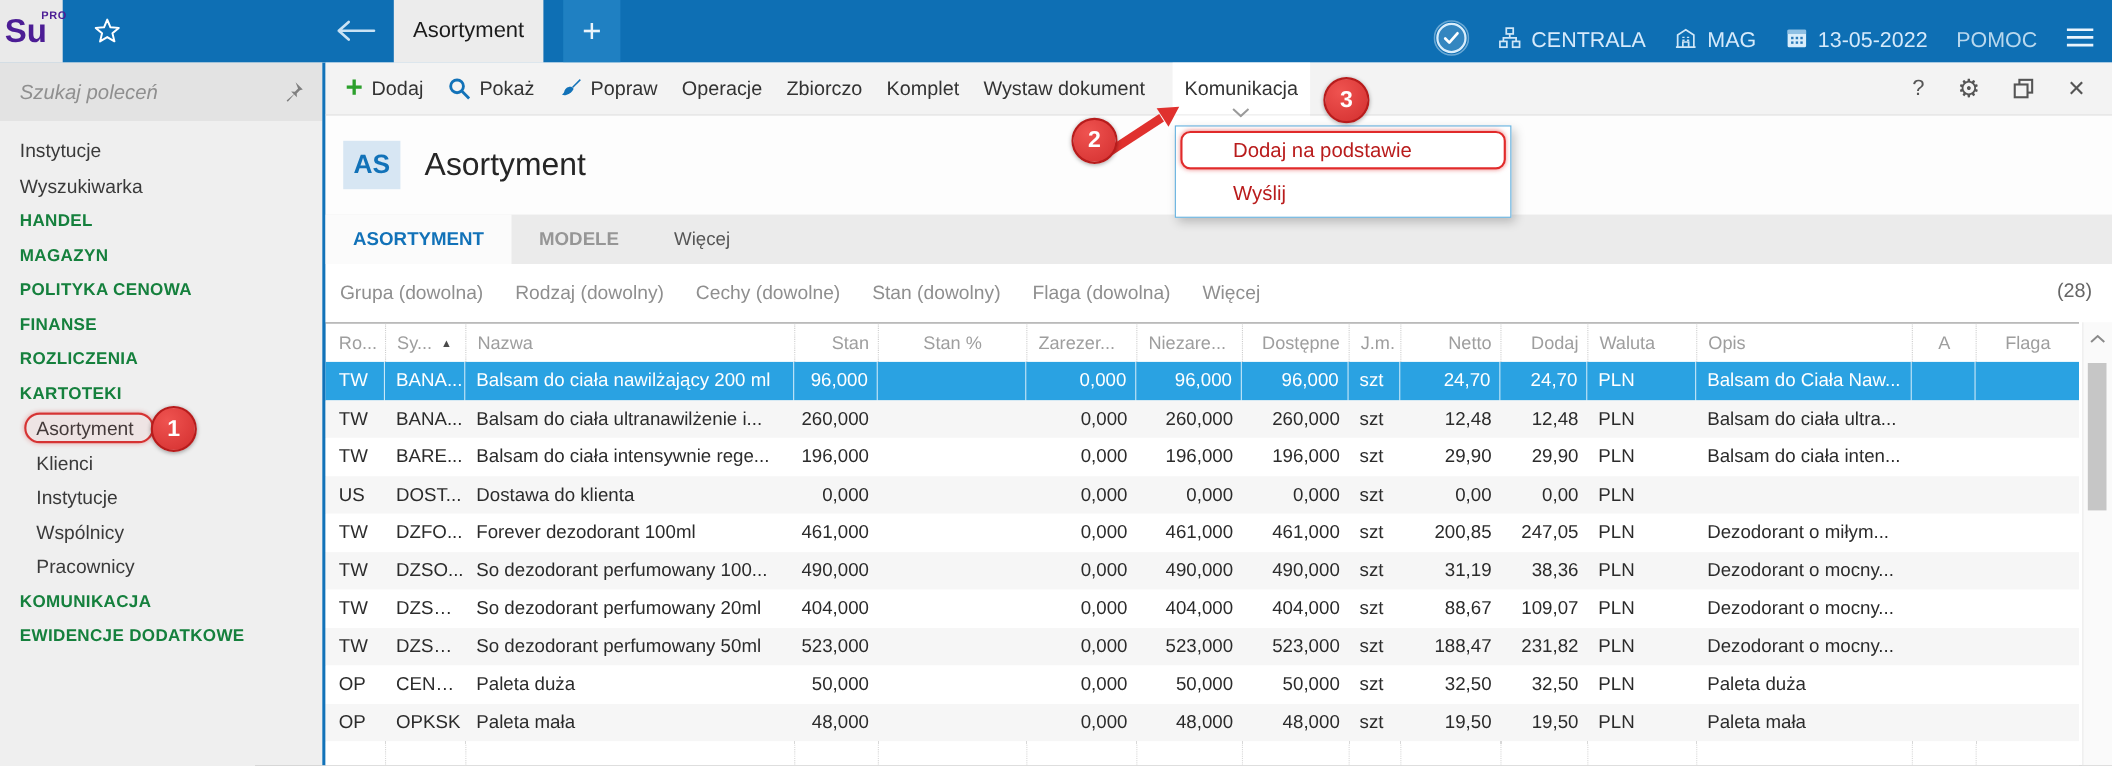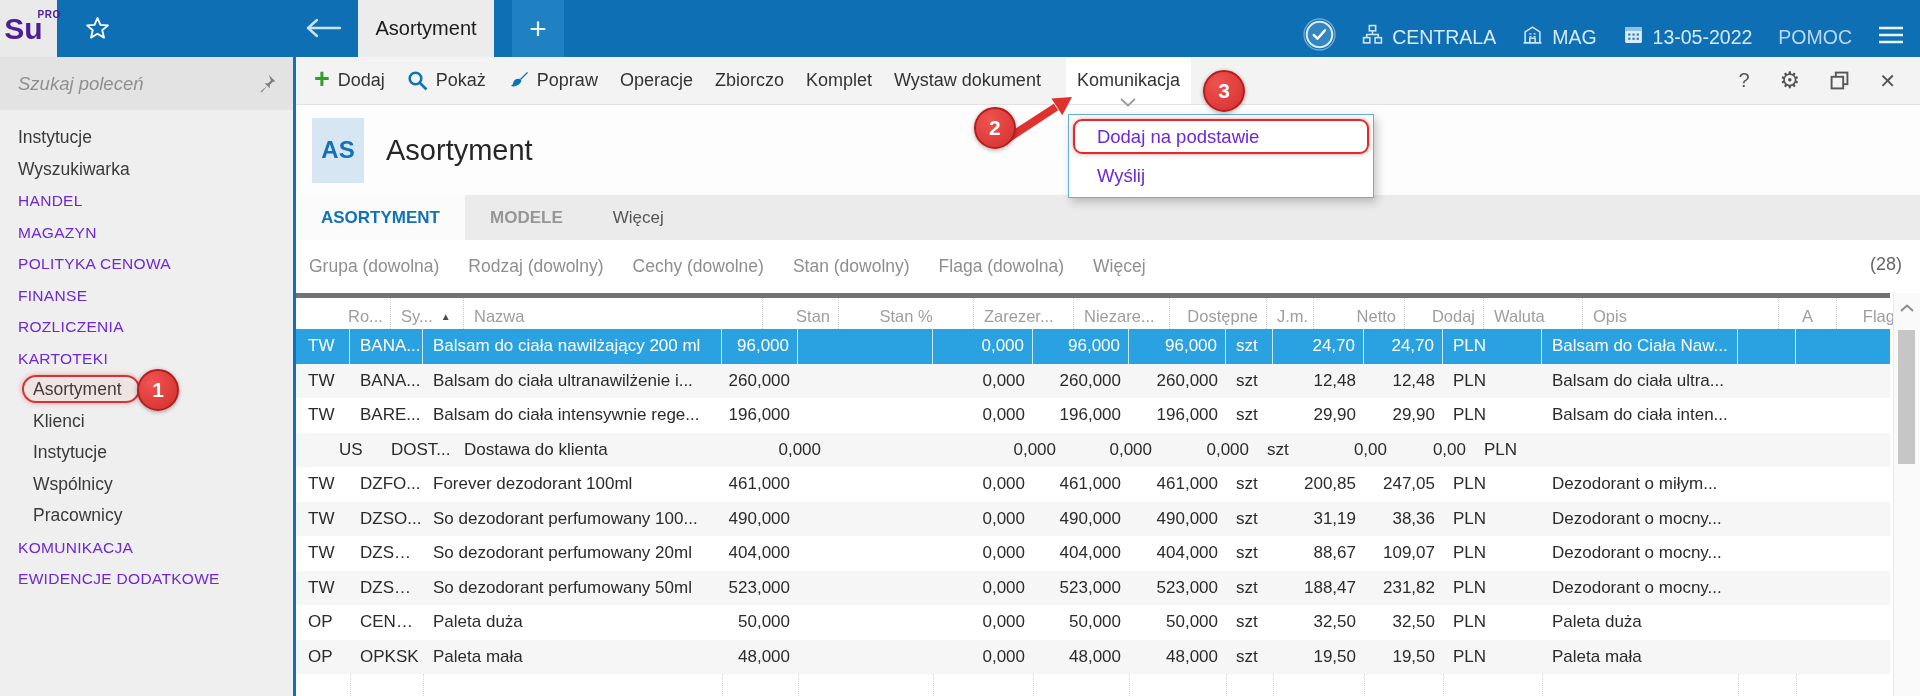--- a/index.html
+++ b/index.html
@@ -20,21 +20,21 @@
   .pomoc { color: #b9d8ee; }
 
   
   .sidebar { position: absolute; left: 0; top: 57px; width: 293px; height: 639px; background: #efefef; }
   .search-row { position: relative; height: 53px; background: #e3e3e3; display: flex; align-items: center; }
   .search-row input { flex: 1; background: transparent; border: none; outline: none; font-style: italic; font-size: 18.5px; color: #8f8f8f; padding-left: 18px; font-family: "Liberation Sans", sans-serif; }
   .search-row input::placeholder { color: #8f8f8f; opacity: 1; }
   .pin-btn { position: absolute; right: 16px; top: 16px; cursor: pointer; }
   .nav { padding-top: 12px; }
   .nav-row { position: relative; height: 31.5px; line-height: 31.5px; padding-left: 18px; font-size: 17.5px; color: #3a3a3a; white-space: nowrap; cursor: default; }
-  .nav-row.section { color: #6d28d9; font-weight: 400; font-size: 15.5px; letter-spacing: .3px; }
+  .nav-row.section { color: #15803d; font-weight: 700; font-size: 15.5px; letter-spacing: .3px; }
   .nav-row.subitem { padding-left: 33px; }
 
   
   .ann-box { position: absolute; left: 22px; top: 1px; width: 118px; height: 28px; border: 2px solid #d63333; border-radius: 14px; background: rgba(230,60,60,.06); box-shadow: 0 0 5px rgba(214,51,51,.45); pointer-events: none; }
   .ann-circle { position: absolute; width: 42px; height: 42px; border-radius: 50%; background: radial-gradient(circle at 35% 30%, #ef5350, #d32f2f); border: 2px solid #b71c1c; color: #fff; font-weight: 700; font-size: 21px; display: flex; align-items: center; justify-content: center; box-shadow: 0 1px 4px rgba(0,0,0,.35); z-index: 60; pointer-events: none; }
   .ann-circle.c1 { left: 137px; top: -5px; }
 
   
   .content { position: absolute; left: 293px; top: 57px; width: 1627px; height: 639px; background: #fff; border-left: 3px solid #1272b8; }
 
@@ -44,45 +44,45 @@
   .plus-glyph { color: #2ca02c; font-size: 27px; font-weight: 700; line-height: 1; margin-top: -3px; }
   .tb-item.open { background: #fff; margin-left: 14px; }
   .tb-item.open::after { content: ""; position: absolute; left: 0; right: 0; top: 48px; height: 10px; background: #fff; }
   .chev { position: absolute; left: 50%; transform: translateX(-50%); bottom: -8px; z-index: 2; }
   .tb-winicons { margin-left: auto; display: flex; align-items: center; gap: 30px; padding-right: 24px; }
   .wi { color: #555; font-size: 20px; cursor: pointer; display: inline-flex; align-items: center; }
   .wi.gear { font-size: 23px; }
 
   
   .menu { position: absolute; left: 2px; top: 57px; width: 306px; background: #fff; border: 1px solid #62b0de; box-shadow: 3px 4px 9px rgba(0,0,0,.22); padding: 2px 0; z-index: 50; }
-  .menu-item { position: relative; height: 39px; line-height: 39px; padding-left: 28px; font-size: 18.5px; color: #6d28d9; cursor: pointer; white-space: nowrap; }
+  .menu-item { position: relative; height: 39px; line-height: 39px; padding-left: 52px; font-size: 18.5px; color: #b91c1c; cursor: pointer; white-space: nowrap; }
   .ann-outline { position: absolute; left: 4px; right: 4px; top: 2px; bottom: 2px; border: 2px solid #e12a2a; border-radius: 9px; box-shadow: 0 0 4px rgba(225,42,42,.5); pointer-events: none; }
   .ann-circle.c2 { left: -92px; top: 50px; }
   .ann-circle.c3 { right: -54px; top: 13px; }
   .ann-arrow { position: absolute; left: -72px; top: 36px; z-index: 55; pointer-events: none; }
 
   
   .title-row { height: 90px; display: flex; align-items: center; padding-left: 16px; background: #fdfdfd; }
-  .as-badge { width: 52px; height: 65px; background: #d7e6f3; color: #1272b8; font-weight: 700; font-size: 24px; display: flex; align-items: center; justify-content: center; margin-right: 22px; }
+  .as-badge { width: 52px; height: 44px; background: #d7e6f3; color: #1272b8; font-weight: 700; font-size: 24px; display: flex; align-items: center; justify-content: center; margin-right: 22px; }
   .page-title { font-size: 29px; color: #262626; }
 
   
   .tabs-row { height: 45px; background: #ebebeb; display: flex; align-items: stretch; }
   .ptab { display: flex; align-items: center; padding: 0 25px; font-size: 17px; color: #969696; font-weight: 700; cursor: pointer; }
   .ptab.active { background: #fbfbfb; color: #1272b8; }
   .ptab.more { font-weight: 400; color: #555; }
 
   
   .filter-row { position: relative; height: 53px; display: flex; align-items: center; gap: 29px; padding-left: 13px; font-size: 17.5px; color: #8f8f8f; background: #fff; }
   .filter { cursor: pointer; white-space: nowrap; }
   .rec-count { position: absolute; right: 18px; top: 14px; color: #666; font-size: 18px; }
 
   
   .table { width: 1594px; }
-  .thead { display: grid; height: 36px; line-height: 36px; border-top: 5px solid #737373; color: #9e9e9e; font-size: 16.5px; padding-left: 40px; }
+  .thead { display: grid; height: 36px; line-height: 36px; border-top: 1px solid #737373; color: #9e9e9e; font-size: 16.5px; }
   .th { overflow: hidden; white-space: nowrap; }
   .th + .th { border-left: 1px dotted #cdcdcd; }
   .th .sort { font-size: 10px; color: #4a4a4a; margin-left: 8px; vertical-align: 2px; }
   .h-left { text-align: left; padding-left: 10px; }
   .h-right { text-align: right; padding-right: 8px; }
   .h-center { text-align: center; }
   .row { display: grid; height: 34.5px; line-height: 34.5px; font-size: 17px; color: #2b2b2b; background: #fff; cursor: default; }
   .row.alt { background: #f6f6f6; }
   .row.sel { background: #2aa2e2; color: #fff; }
   .row.sel .cell { border-right: 1px solid rgba(255,255,255,.75); }
@@ -366,21 +366,21 @@
             <div class="cell a-right">196,000</div>
             <div class="cell a-right">196,000</div>
             <div class="cell a-left">szt</div>
             <div class="cell a-right">29,90</div>
             <div class="cell a-right">29,90</div>
             <div class="cell a-left">PLN</div>
             <div class="cell a-left">Balsam do ciała inten...</div>
             <div class="cell a-center"></div>
             <div class="cell a-center"></div>
           </div>
-          <div class="row alt" style="grid-template-columns: 54px 73px 299px 76px 135px 100px 96px 97px 47px 91px 79px 99px 196px 58px 94px; padding-left: 31px;">
+          <div class="row alt" style="grid-template-columns: 54px 73px 299px 76px 135px 100px 96px 97px 47px 91px 79px 99px 196px 58px 94px;">
             <div class="cell a-left c0">US</div>
             <div class="cell a-left">DOST...</div>
             <div class="cell a-left">Dostawa do klienta</div>
             <div class="cell a-right">0,000</div>
             <div class="cell a-right"></div>
             <div class="cell a-right">0,000</div>
             <div class="cell a-right">0,000</div>
             <div class="cell a-right">0,000</div>
             <div class="cell a-left">szt</div>
             <div class="cell a-right">0,00</div>

